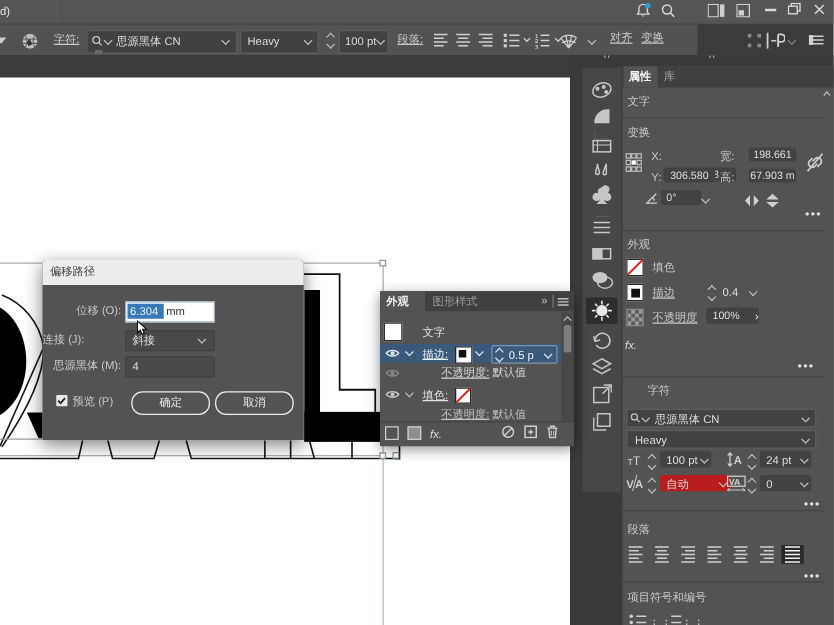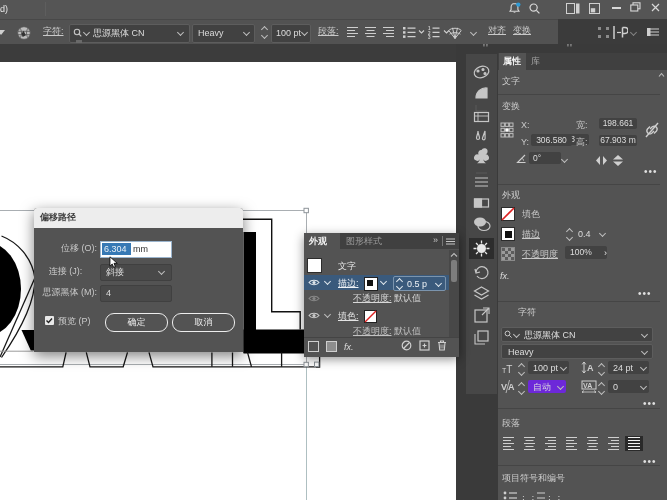--- a/index.html
+++ b/index.html
@@ -324,21 +324,21 @@
         <span class="cvd" style="position:absolute;right:3px;top:4px"></span>
  </div>
 
  <svg class="ab" style="left:3px;top:327px" width="16" height="13" viewBox="0 0 16 13">
         <text x="0" y="10" fill="#cfcfcf" style="font:bold 9px 'Liberation Sans'">V</text>
         <text x="7" y="10" fill="#cfcfcf" style="font:bold 9px 'Liberation Sans'">A</text>
         <path d="M8.5 0L5 13" stroke="#cfcfcf" stroke-width=".8"></path>
       </svg>
  <span class="cvu" style="position:absolute;left:21px;top:330px"></span>
  <span class="cvd" style="position:absolute;left:21px;top:336px"></span>
- <div class="ab" style="left:30px;top:327px;width:38px;height:13px;background:#6d28d9;border-radius:2px">
+ <div class="ab" style="left:30px;top:327px;width:56px;height:13px;background:#b91c1c;border-radius:2px">
   <div class="ab t" style="left:5px;top:3px;color:#dedede">自动</div>
         <span class="cvd" style="position:absolute;right:3px;top:4px"></span>
  </div>
  <svg class="ab" style="left:83px;top:327px" width="16" height="13" viewBox="0 0 16 13">
         <rect x="1" y="1" width="14" height="8" fill="none" stroke="#cfcfcf"></rect>
         <text x="2" y="8" fill="#cfcfcf" style="font:bold 7px 'Liberation Sans'">VA</text>
         <path d="M1 12h14M1 12l2-1.5M1 12l2 1.5M15 12l-2-1.5M15 12l-2 1.5" stroke="#cfcfcf" stroke-width=".8" fill="none"></path>
       </svg>
  <span class="cvu" style="position:absolute;left:101px;top:330px"></span>
  <span class="cvd" style="position:absolute;left:101px;top:336px"></span>
@@ -455,28 +455,28 @@
 
  <div class="ab" style="left:145px;top:17px;width:10px;height:87px;background:#484848"></div>
  <svg class="ab" style="left:146px;top:19px" width="8" height="6" viewBox="0 0 8 6">
         <path d="M1 4.5L4 1.5L7 4.5" fill="none" stroke="#bdbdbd" stroke-width="1.1"></path>
       </svg>
  <div class="ab" style="left:147px;top:27px;width:6px;height:22px;background:#7d7d7d;border-radius:2px"></div>
 </div>
 
 <div class="ab" style="left:34px;top:208px;width:209px;height:144px;background:#535353;z-index:6;box-shadow:0 4px 14px rgba(0,0,0,.5);border-radius:3px 3px 0 0">
  <div class="ab" style="left:0;top:0;width:209px;height:19.5px;background:#ededed;border-radius:3px 3px 0 0"></div>
- <div class="ab t" style="left:6px;top:5px;color:#3c3c3c;font-weight:bold">偏移路径</div>
+ <div class="ab t" style="left:6px;top:5px;color:#3c3c3c;font-weight:normal">偏移路径</div>
  <div class="ab t" style="left:0;top:36px;width:63px;text-align:right">位移 (O):</div>
  <div class="ab" style="left:66px;top:32.5px;width:70px;height:15px;background:#fff;border:1px solid #9ab4cd">
   <div class="ab" style="left:1px;top:1px;width:29px;height:12px;background:#3779b5"></div>
   <div class="ab t" style="left:3px;top:3px;color:#e9f1f8">6.304</div>
   <div class="ab t" style="left:32px;top:3px;color:#333">mm</div>
  </div>
- <div class="ab t" style="left:0;top:59px;width:63px;text-align:center">连接 (J):</div>
+ <div class="ab t" style="left:0;top:59px;width:63px;text-align:left">连接 (J):</div>
  <div class="ab" style="left:66px;top:55.5px;width:70px;height:15px;background:#494949;border:1px solid #404040;border-radius:2px">
   <div class="ab t" style="left:5px;top:3.5px;color:#dedede">斜接</div>
   <span class="cvd" style="position:absolute;right:7px;top:4px"></span>
  </div>
  <div class="ab t" style="left:0;top:80px;width:63px;text-align:right">思源黑体 (M):</div>
  <div class="ab" style="left:66px;top:76.5px;width:70px;height:15px;background:#494949;border:1px solid #404040;border-radius:2px">
   <div class="ab t" style="left:5px;top:3.5px;color:#dedede">4</div>
  </div>
  <div class="ab" style="left:11px;top:108px;width:9px;height:9px;background:#e8e8e8;border-radius:1px"></div>
  <svg class="ab" style="left:11px;top:108px" width="9" height="9" viewBox="0 0 9 9">

